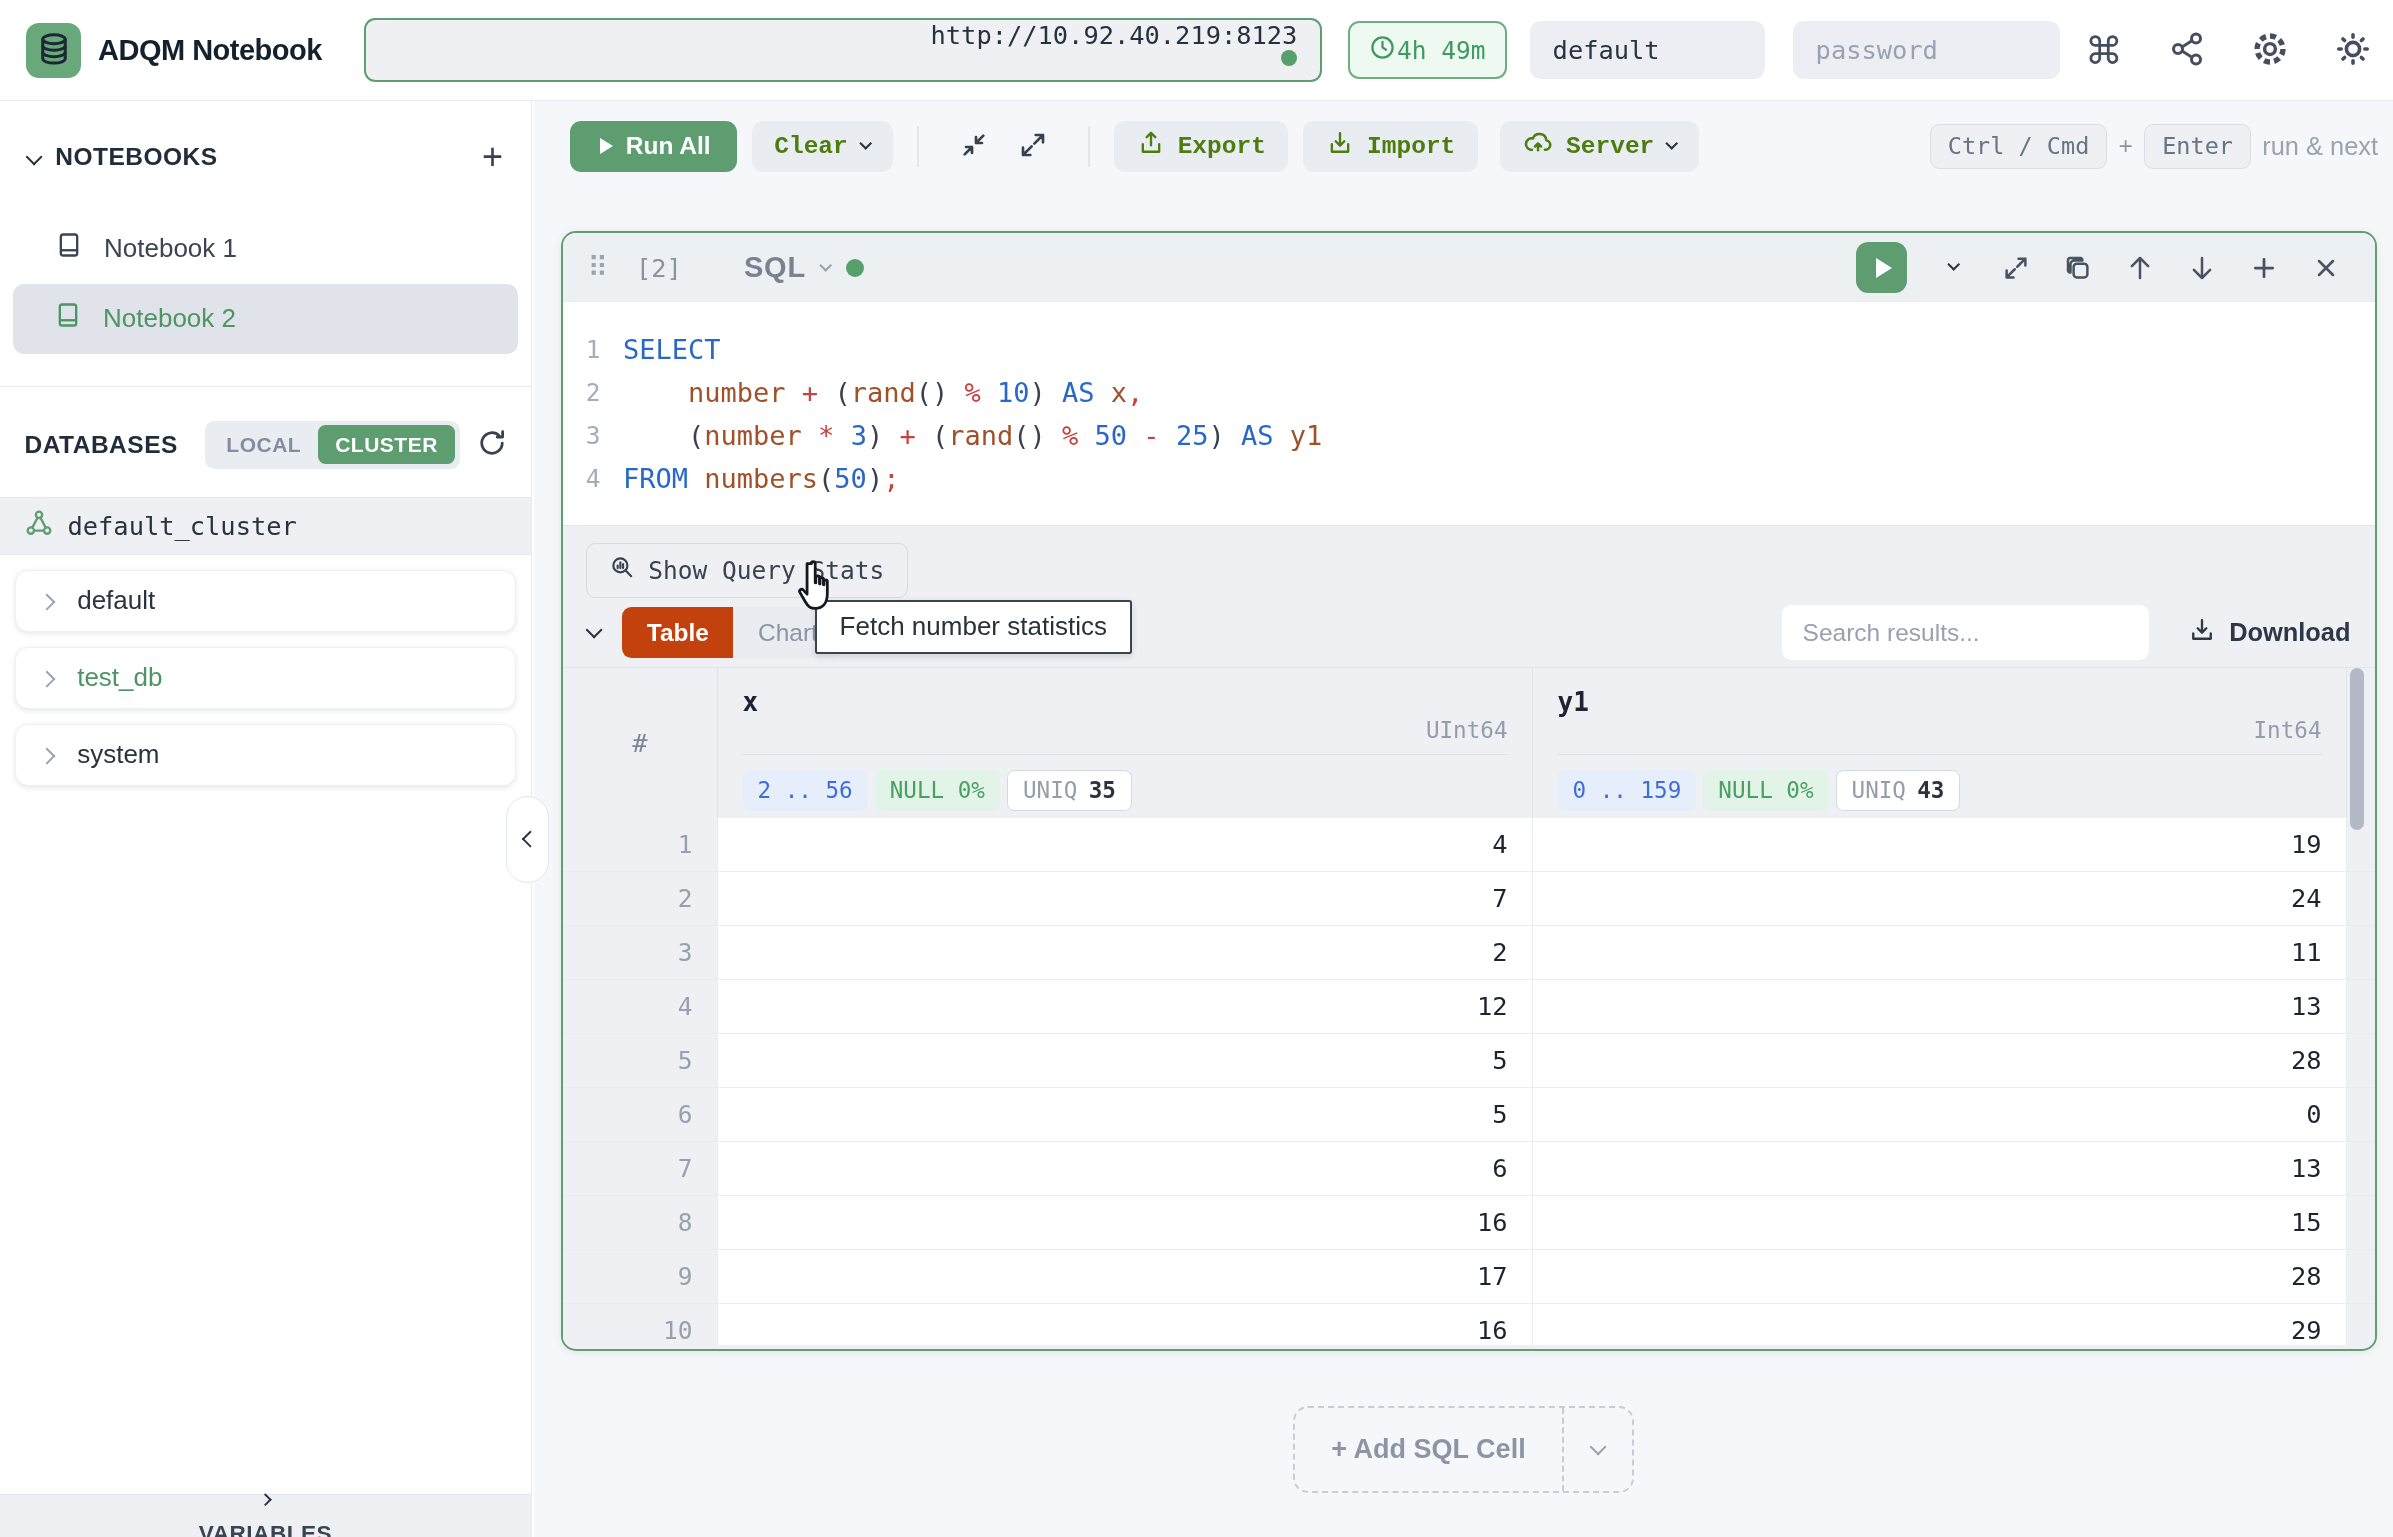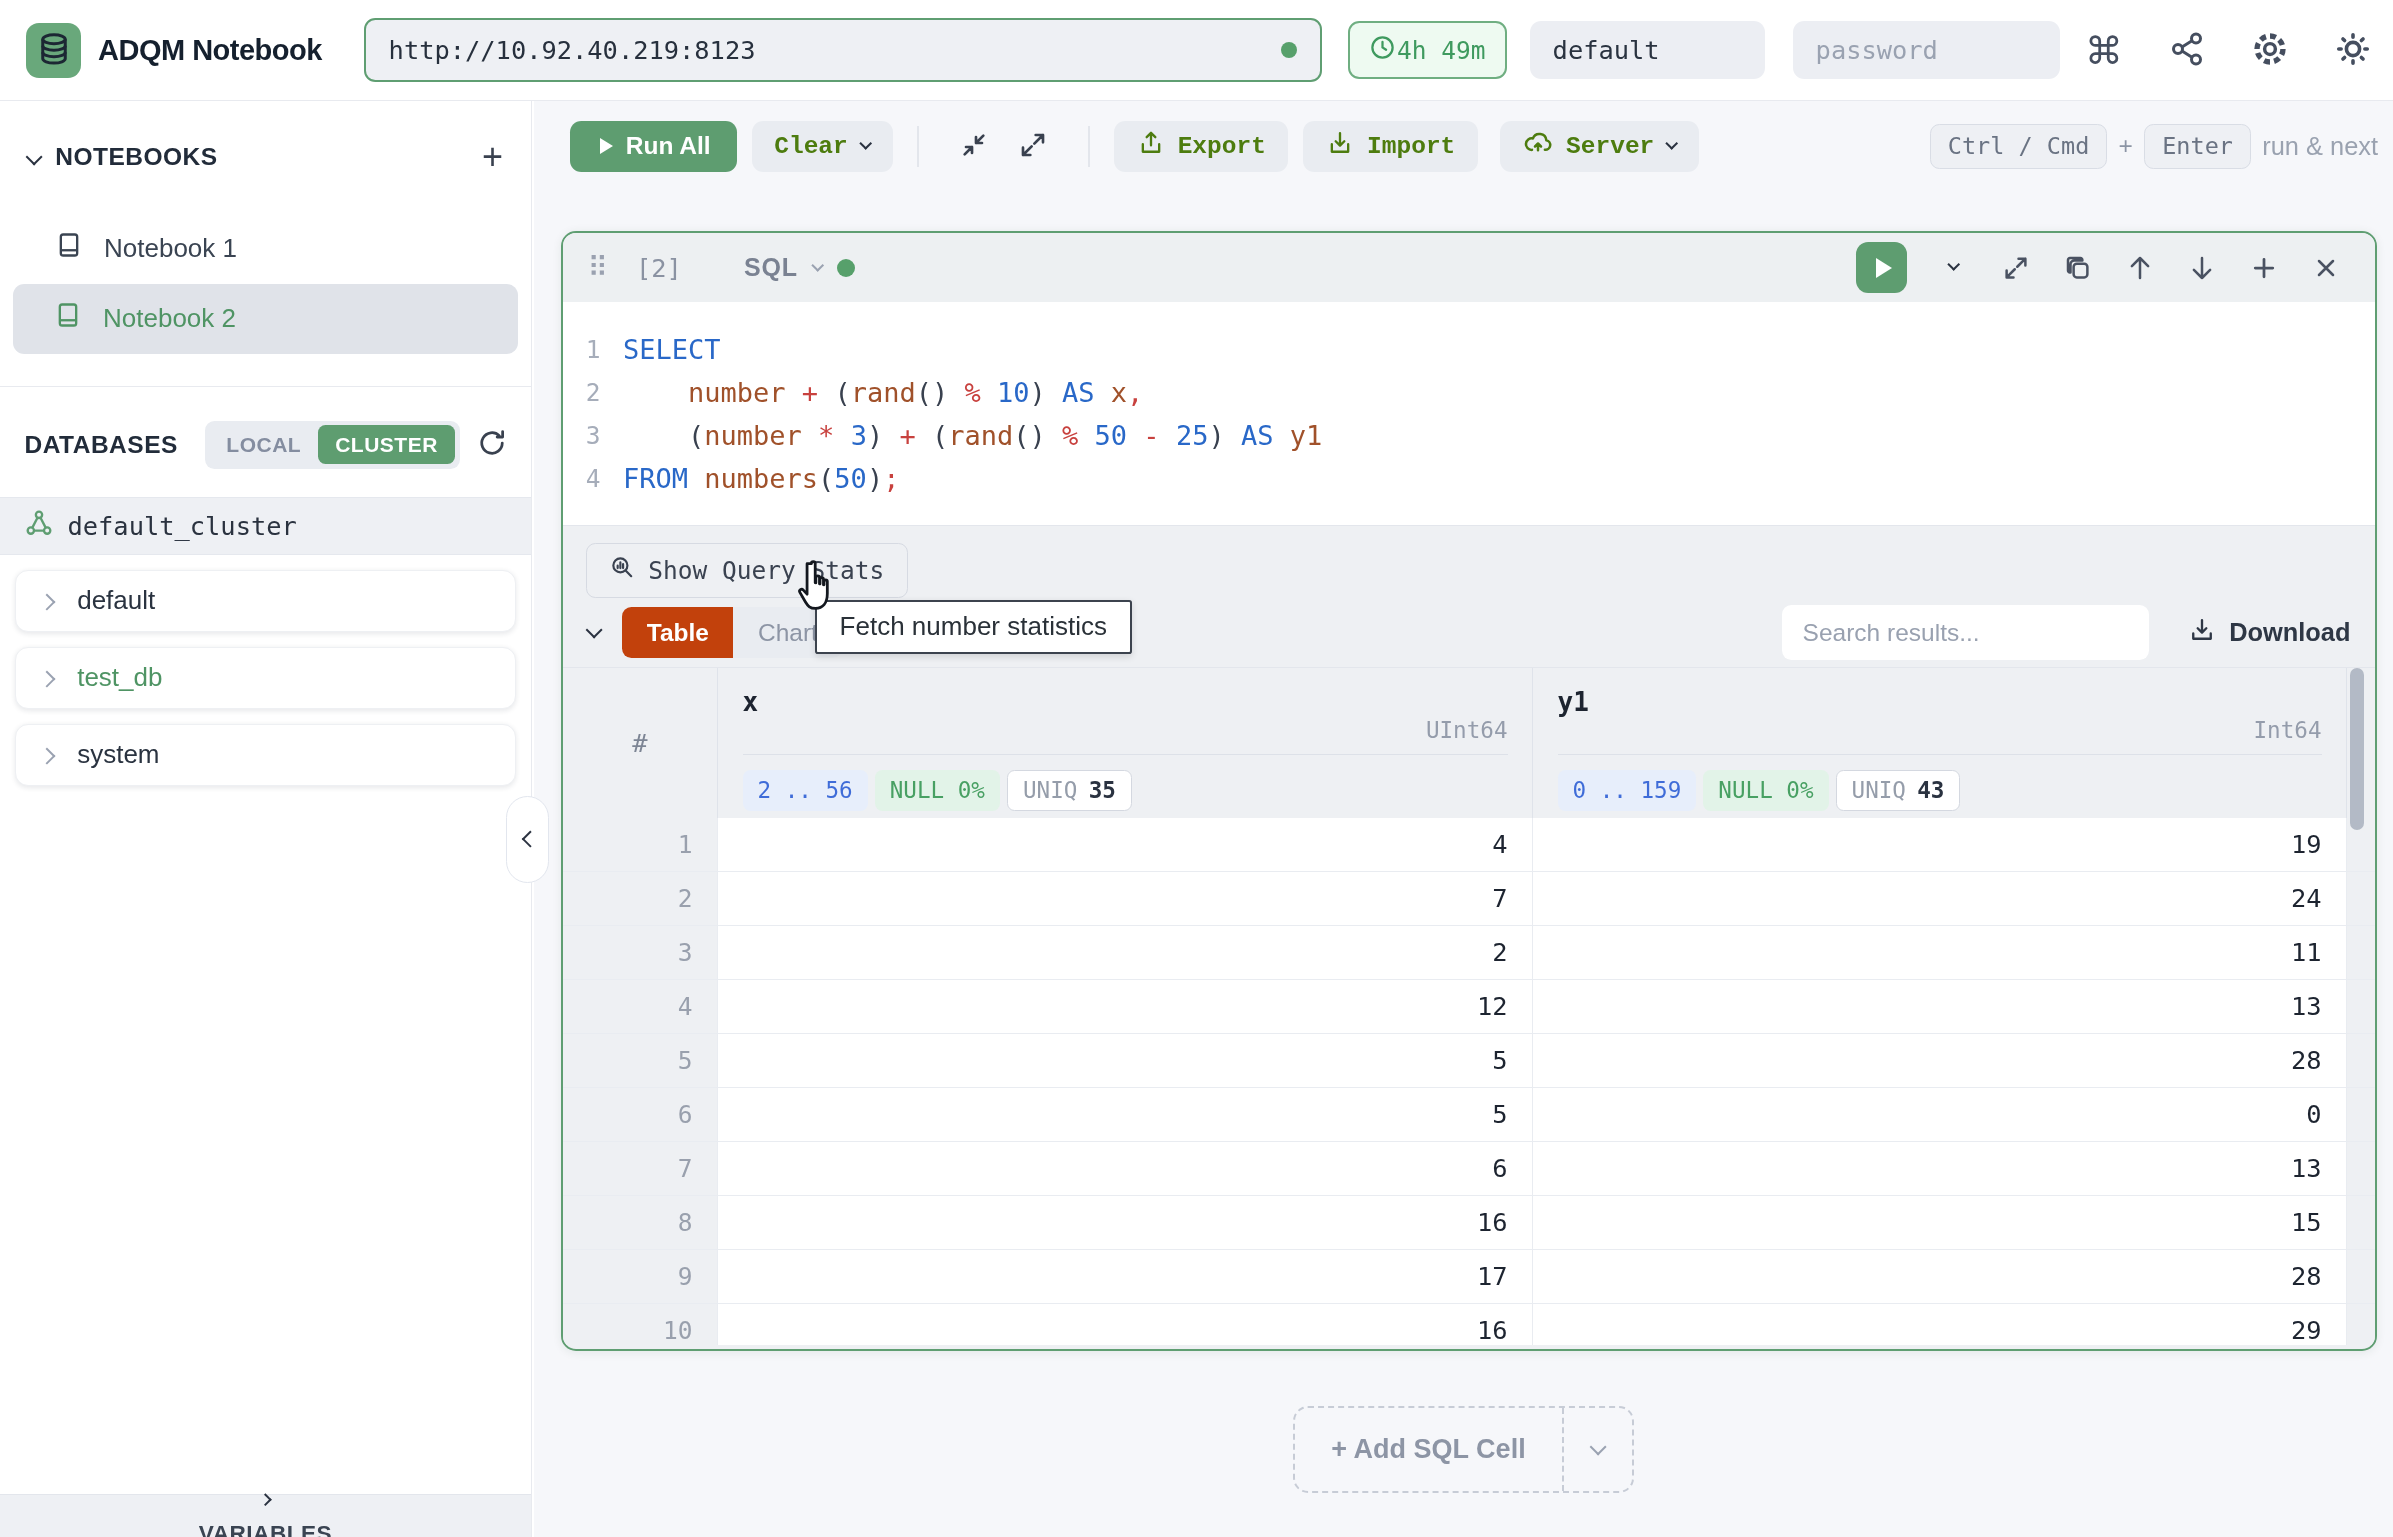--- a/index.html
+++ b/index.html
@@ -7,22 +7,22 @@
               font-family:"Liberation Sans", sans-serif; color:#2a3340; }
   .mono { font-family:"DejaVu Sans Mono", monospace; }
 
   
   .top-header { position:absolute; left:0; top:0; width:2394px; height:101px; background:#fff;
                 border-bottom:1.9px solid #e8eaef; display:flex; align-items:center; z-index:5; }
   .logo-box { width:55px; height:55px; border-radius:13px; background:#69a87b; margin-left:26px;
               display:flex; align-items:center; justify-content:center; color:#1c2733; }
   .app-title { font-size:29px; font-weight:bold; color:#15202e; margin-left:17px; letter-spacing:-0.5px; }
   .url-field { position:absolute; left:364px; top:18px; width:958px; height:64px; border-radius:11.3px;
-               background:#eef0f4; border:2.8px solid #5f9e72; display:flex; align-items:center; padding:0 22.6px;
-               font-size:25.4px; color:#27303d; }
+               background:#eef0f4; border:2.8px solid #5f9e72; display:flex; align-items:flex-end; padding:0 22.6px;
+               font-size:25.4px; color:#27303d;flex-direction:column; }
   .url-dot { width:16px; height:16px; border-radius:50%; background:#57a06b; margin-left:auto; }
   .timer-badge { position:absolute; left:1348px; top:21px; height:58px; border-radius:11.3px; background:#eefaf1;
                  border:2.8px solid #6fae81; color:#3f9a5f; display:flex; align-items:center; gap:1px;
                  padding:0 19px; font-size:24.5px; }
   .cred-field { position:absolute; top:21px; height:58px; border-radius:11.3px; background:#eceef3;
                 display:flex; align-items:center; padding:0 22.6px; font-size:25.4px; }
   .cred-user { left:1530px; width:235px; color:#2a3340; }
   .cred-pass { left:1793px; width:267px; color:#9aa2b1; }
   .hdr-icons { position:absolute; right:21px; top:0; height:101px; display:flex; align-items:center; gap:43px;
                color:#454e5f; }
@@ -79,21 +79,21 @@
   .hint-plus { color:#8c95a5; font-size:24.5px; }
   .hint-text { color:#9aa2b0; font-size:25.4px; }
 
   
   .cell { margin:40px 0 0 27px; width:1816px; height:1120px; background:#eef0f3; border:2.8px solid #5f9e72;
           border-radius:15px; overflow:hidden; position:relative; box-shadow:0 1.9px 9.4px rgba(30,60,40,0.08); }
   .cell-header { height:69px; background:#edf0f2; display:flex; align-items:center; padding:0 24.5px; gap:28px; }
   .drag-dots { font-size:28px; color:#9aa1b0; line-height:1; cursor:grab; }
   .cell-index { font-size:25.4px; color:#8a92a2; }
   .cell-lang { display:flex; align-items:center; gap:15px; margin-left:34px; cursor:pointer; }
-  .lang-label { font-size:25px; font-weight:bold; color:#7a8292; letter-spacing:0.9px; }
+  .lang-label { font-size:29px; font-weight:bold; color:#7a8292; letter-spacing:0.9px; }
   .status-dot { width:18px; height:18px; border-radius:50%; background:#57a06b; }
   .cell-actions { margin-left:auto; display:flex; align-items:center; gap:13px; }
   .cell-action { width:49px; height:49px; display:flex; align-items:center; justify-content:center;
                  color:#4a5262; cursor:pointer; }
   .cell-play { width:51px; height:51px; border-radius:12.2px; background:#5e9d70; display:flex; align-items:center;
                justify-content:center; cursor:pointer; margin-right:9.4px; }
   .play-tri { width:0; height:0; border-left:16px solid #fff; border-top:10.4px solid transparent;
               border-bottom:10.4px solid transparent; margin-left:3.8px; }
   .code-area { background:#fff; padding:26px 0 24.5px 0; border-bottom:1.9px solid #e3e6ec; }
   .code-line { display:flex; height:43px; align-items:center; }

